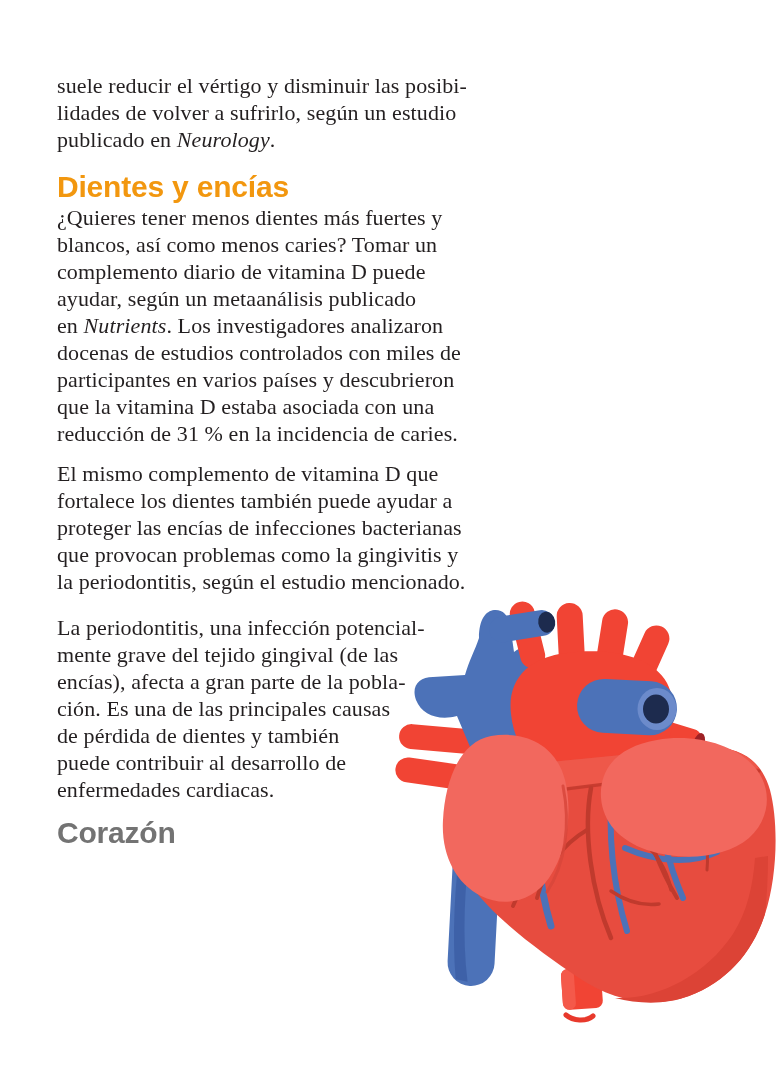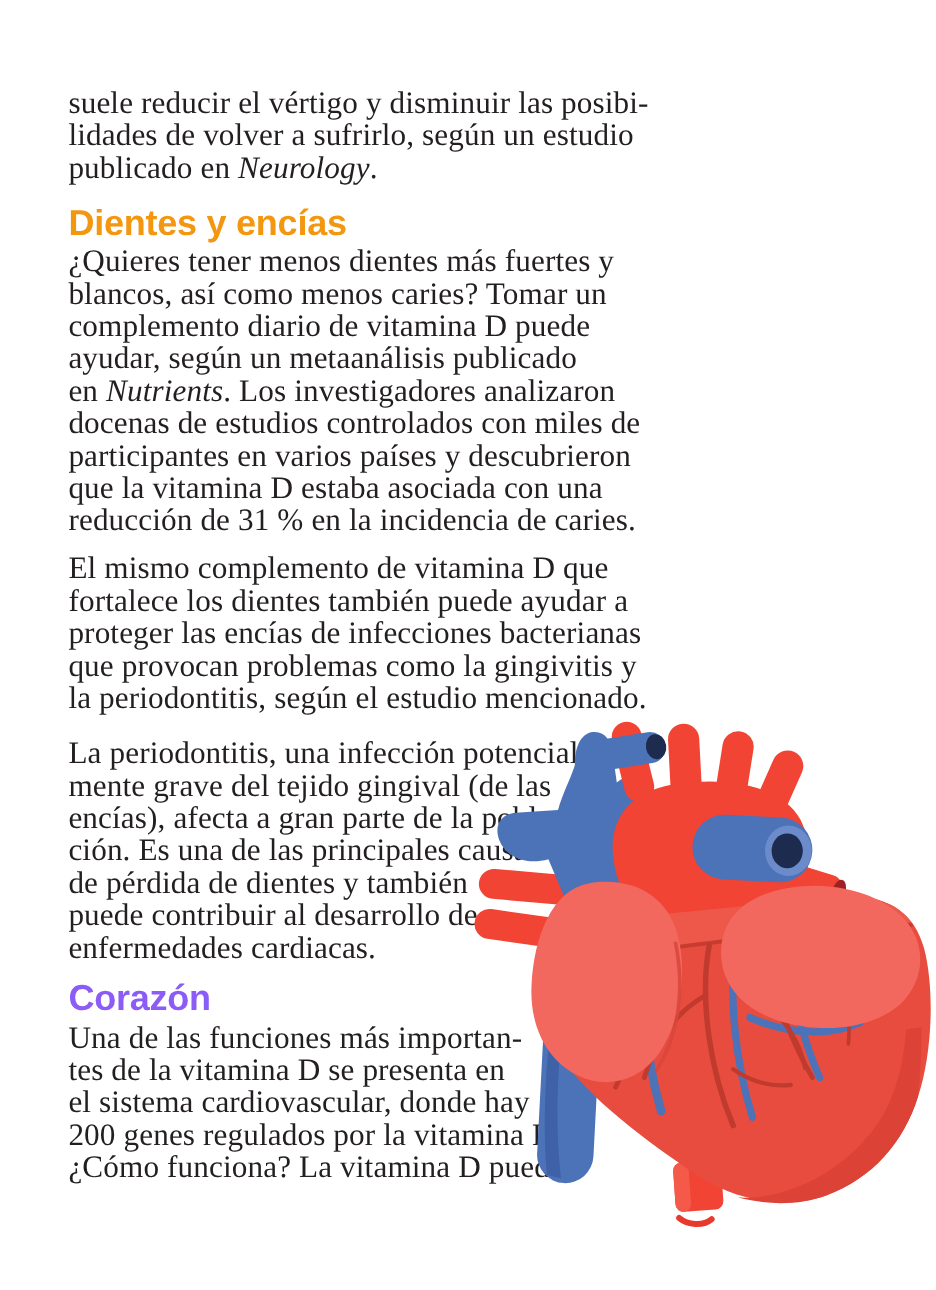--- a/index.html
+++ b/index.html
@@ -1,25 +1,25 @@
 <!DOCTYPE html>
 <html><head>
 <meta charset="utf-8">
 <style>
   html,body{margin:0;padding:0;background:#fff;}
   .page{position:relative;width:780px;height:1075px;background:#ffffff;overflow:hidden;
         font-family:"Liberation Serif","DejaVu Serif",serif;color:#231F20;}
-  .para{position:absolute;left:57px;margin:0;font-size:26px;line-height:27px;
+  .para{position:absolute;left:57px;margin:0;font-size:22px;line-height:27px;
         white-space:pre-line;letter-spacing:0.1px;width:560px;}
   .para em{}
   .heading{position:absolute;left:57px;margin:0;
         font-family:"Liberation Sans","DejaVu Sans",sans-serif;
         font-weight:700;font-size:30px;line-height:33px;letter-spacing:-0.2px;}
   .heading.orange{color:#F2970F;}
-  .heading.blue{color:#8b5cf6;}
+  .heading.blue{color:#737373;}
   .heart{position:absolute;left:395px;top:586px;}
 </style>
 </head>
 <body>
 
 <div class="page">
 
   <p class="para" style="top:72px"><span>suele reducir el vértigo y disminuir las posibi-
 lidades de volver a sufrirlo, según un estudio
 publicado en </span><em>Neurology</em><span>.</span></p>
@@ -45,25 +45,20 @@
   <p class="para" style="top:614px;width:470px">La periodontitis, una infección potencial-
 mente grave del tejido gingival (de las
 encías), afecta a gran parte de la pobla-
 ción. Es una de las principales causas
 de pérdida de dientes y también
 puede contribuir al desarrollo de
 enfermedades cardiacas.</p>
 
   <h2 class="heading blue" style="top:816px">Corazón</h2>
 
-  <p class="para" style="top:851px;width:420px">Una de las funciones más importan-
-tes de la vitamina D se presenta en
-el sistema cardiovascular, donde hay
-200 genes regulados por la vitamina D.
-¿Cómo funciona? La vitamina D puede</p>
 
   <svg class="heart" width="385" height="438" viewBox="0 0 385 438" xmlns="http://www.w3.org/2000/svg">
 
     <g fill="#F14434">
       <rect x="4" y="141" width="94" height="25" rx="12.5" transform="rotate(5 50 153)"></rect>
       <rect x="0" y="176" width="90" height="25" rx="12.5" transform="rotate(8 45 189)"></rect>
     </g>
 
     <g>
       <g transform="rotate(17 280 150)">

